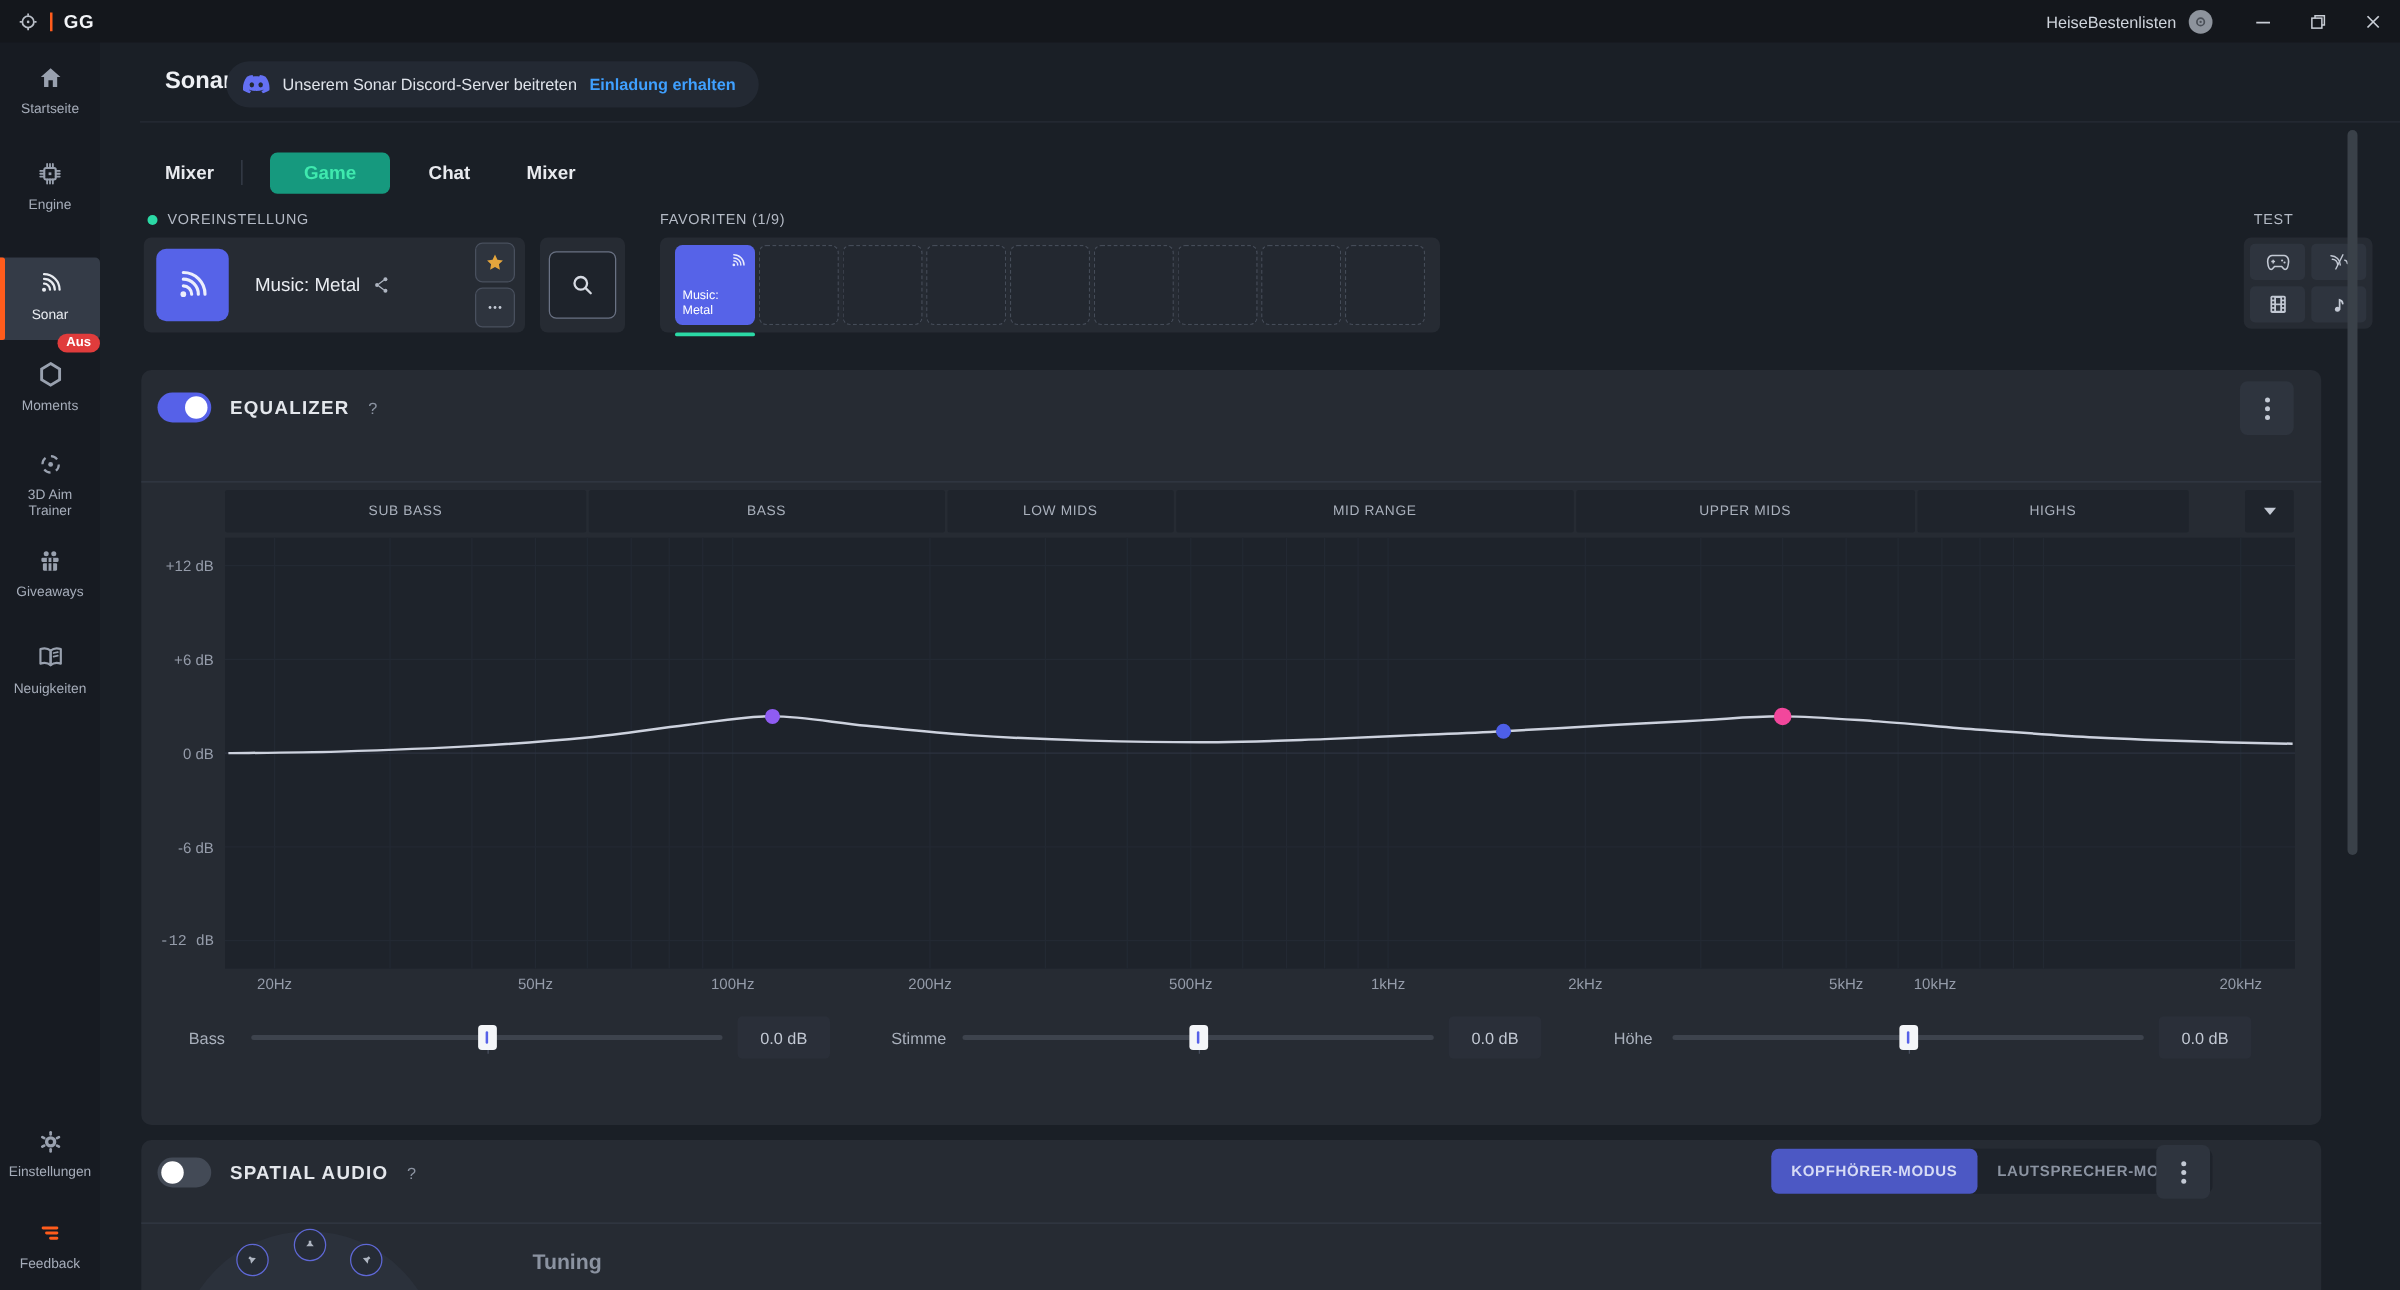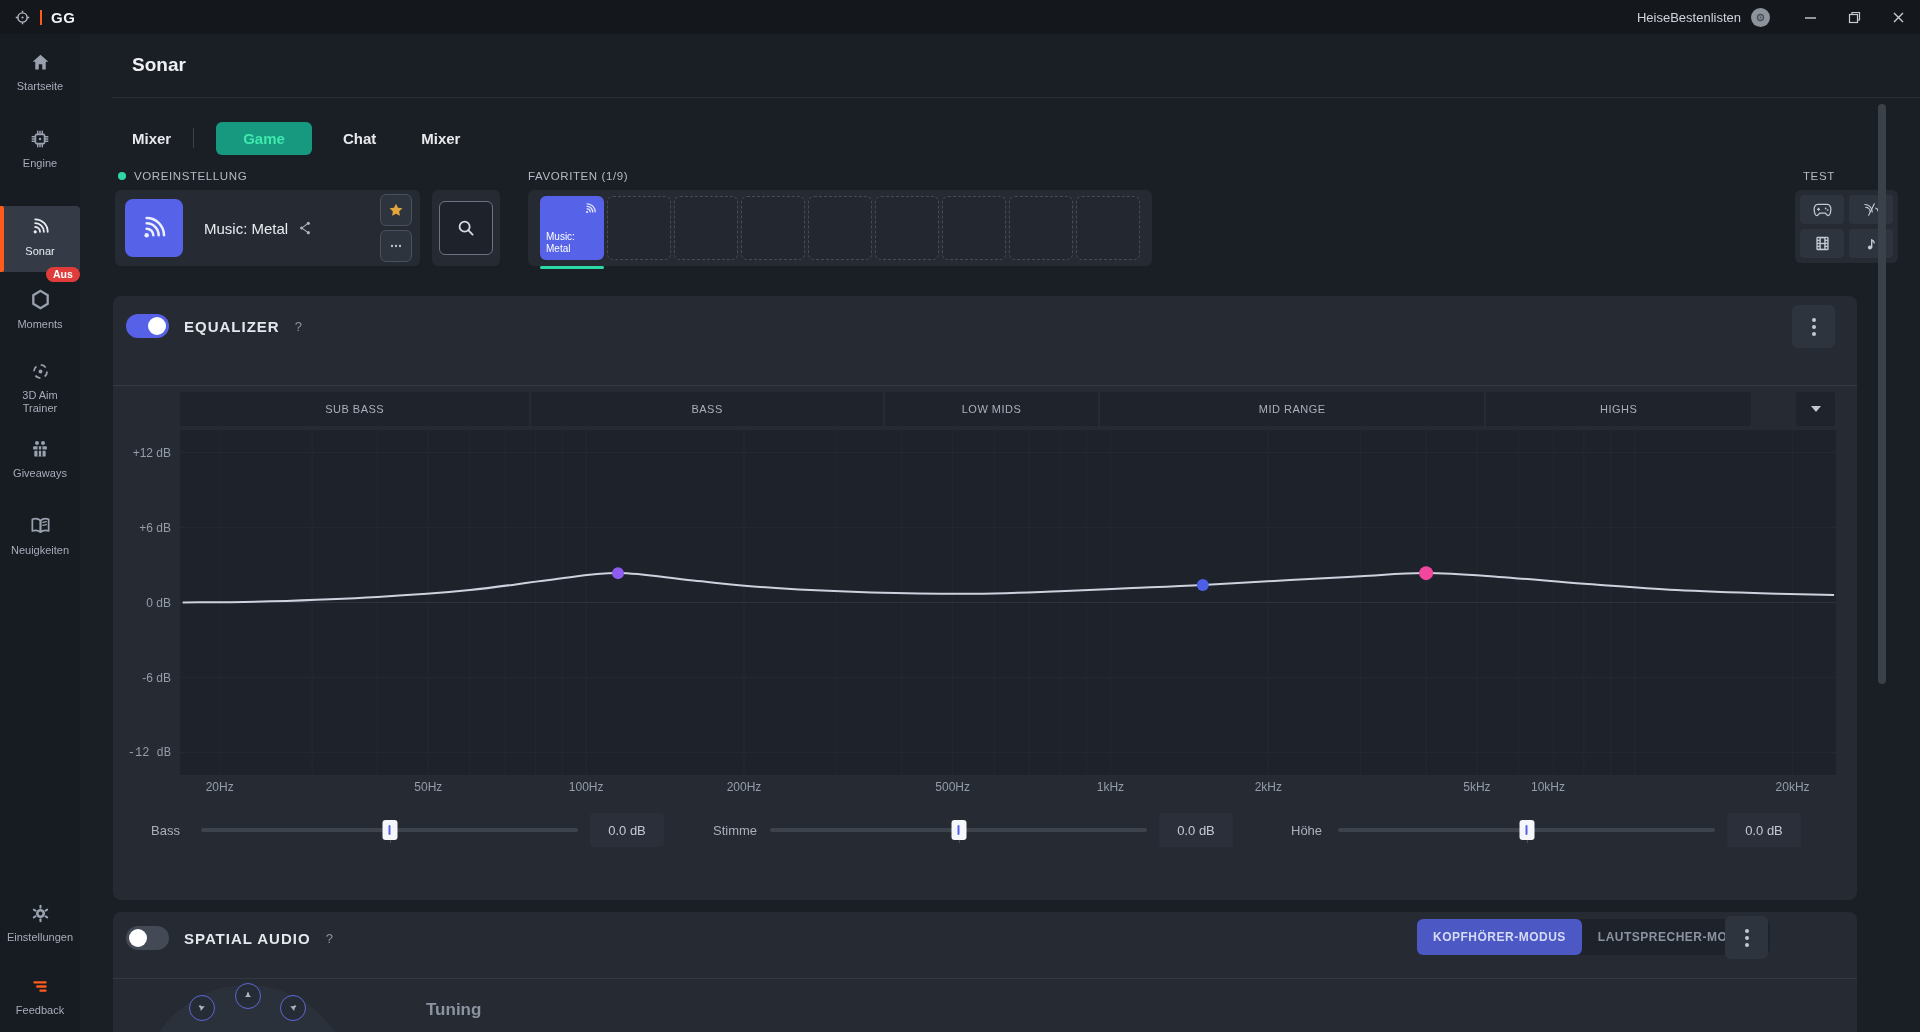--- a/index.html
+++ b/index.html
@@ -256,20 +256,29 @@
       <path d="M6 8 H18 M9 12.5 H18 M12.5 17 H18" stroke="currentColor" stroke-width="2.6" stroke-linecap="round"></path>
       </svg>
     <div class="side-label">Feedback</div>
   </div>
 </div>
 
 <div class="main">
 
   <div class="page-title">Sonar</div>
 
+  <div class="discord-pill">
+    <svg width="22" height="17" viewBox="0 0 28 20">
+      <path d="M23.5 2.3 C21.7 1.4 19.8 0.9 17.8 0.6 L17 2.1 C14.9 1.8 13 1.8 11 2.1 L10.2 0.6 C8.2 0.9 6.3 1.5 4.5 2.3 C1 7.4 0.1 12.4 0.6 17.3 C2.9 19 5.1 20 7.3 20.6 L8.8 18.2 C8 17.9 7.2 17.5 6.5 17.1 L7 16.7 C11.4 18.7 16.6 18.7 21 16.7 L21.5 17.1 C20.8 17.6 20 18 19.2 18.3 L20.7 20.6 C22.9 20 25.1 19 27.4 17.3 C27.9 11.6 26.6 6.6 23.5 2.3 Z" fill="#6470f3" transform="scale(1,0.92)"></path>
+      <ellipse cx="9.5" cy="10.5" rx="2.3" ry="2.6" fill="#232933"></ellipse>
+      <ellipse cx="18.5" cy="10.5" rx="2.3" ry="2.6" fill="#232933"></ellipse>
+      </svg>
+    <span class="discord-text">Unserem Sonar Discord-Server beitreten</span>
+    <span class="discord-link">Einladung erhalten</span>
+  </div>
 
   <div class="hdr-divider"></div>
 
   <div class="tabs">
     <span class="tab">Mixer</span>
     <span class="tab-sep"></span>
     <span class="tab tab-pill">Game</span>
     <span class="tab tab-chat">Chat</span>
     <span class="tab tab-mikro">Mixer</span>
   </div>
@@ -397,20 +406,21 @@
         <i></i>
         <i></i>
     </div>
     <div class="panel-divider" style="top:89px"></div>
 
     <div class="band-row">
       <div class="band-seg" style="flex-grow:291">SUB BASS</div>
       <div class="band-seg" style="flex-grow:321">BASS</div>
       <div class="band-seg" style="flex-grow:154">LOW MIDS</div>
       <div class="band-seg" style="flex-grow:318">MID RANGE</div>
+      <div class="band-seg" style="flex-grow:250">UPPER MIDS</div>
       <div class="band-seg" style="flex-grow:228">HIGHS</div>
     </div>
     <div class="band-caret">
       <svg width="10" height="6" viewBox="0 0 10 6">
         <path d="M0 0 L5 6 L10 0 Z" fill="#c3c9d4"></path>
         </svg>
     </div>
 
     <div class="eq-ylabels" id="eq-ylabels">
         <span style="top: 22.5px;">+12 dB</span>

